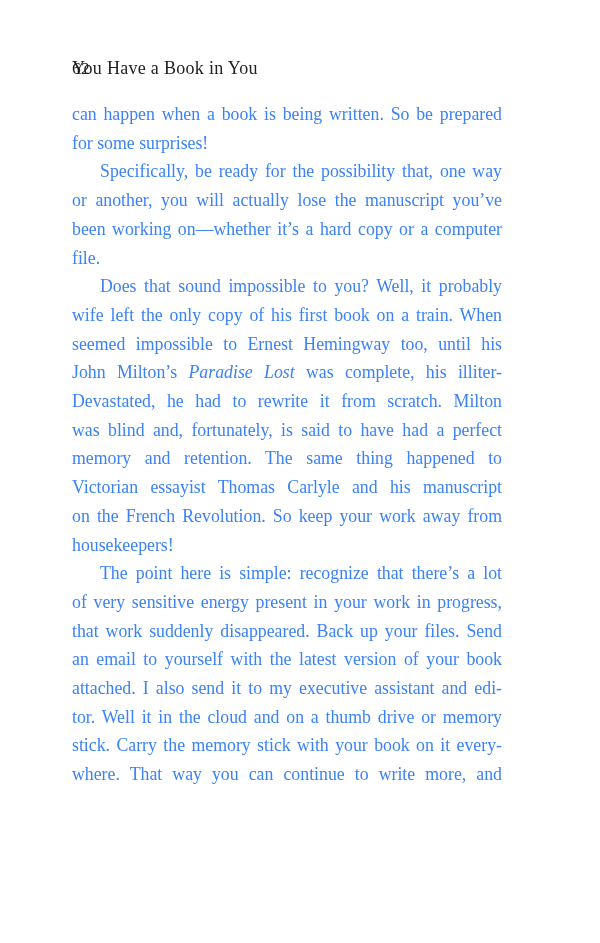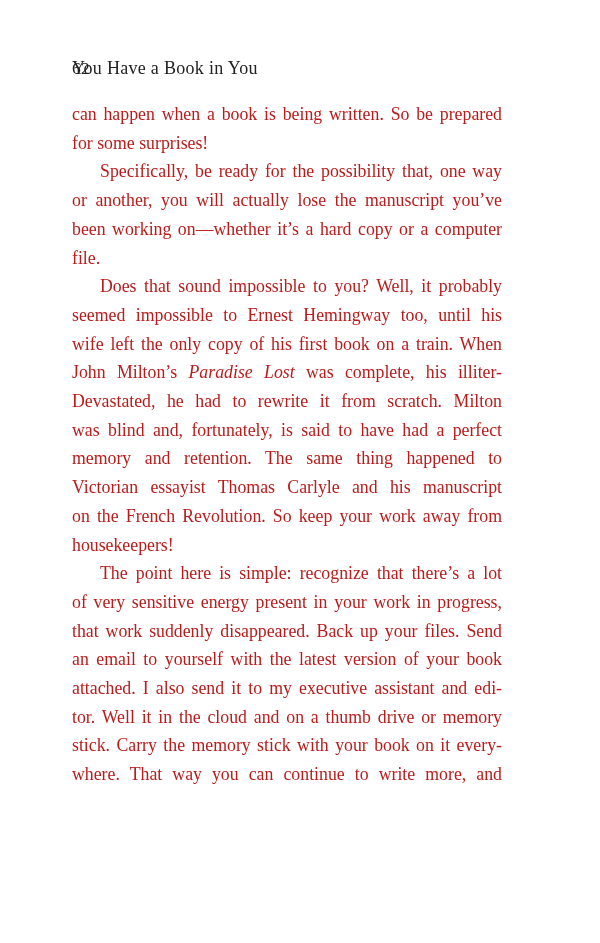--- a/index.html
+++ b/index.html
@@ -36,21 +36,21 @@
     text-align: left;
     width: 100%;
   }
   .body-text {
     position: absolute;
     top: 100px;
     left: 72px;
     width: 430px;
     font-size: 17.8px;
     line-height: 28.7px;
-    color: #b91c1c;
+    color: #3b82f6;
   }
   .para { margin: 0; }
   .line {
     text-align: justify;
     white-space: normal;
     hyphens: none;
   }
   .line.just {
     text-align-last: justify;
   }
@@ -72,22 +72,22 @@
         <div class="line">for some surprises!</div>
       </div>
       <div class="para">
         <div class="line indent just">Specifically, be ready for the possibility that, one way</div>
         <div class="line just">or another, you will actually lose the manuscript you’ve</div>
         <div class="line just">been working on—whether it’s a hard copy or a computer</div>
         <div class="line">file.</div>
       </div>
       <div class="para">
         <div class="line indent just">Does that sound impossible to you? Well, it probably</div>
+        <div class="line just">wife left the only copy of his first book on a train. When</div>
         <div class="line just">seemed impossible to Ernest Hemingway too, until his</div>
-        <div class="line just">wife left the only copy of his first book on a train. When</div>
         <div class="line just">John Milton’s <i>Paradise Lost</i> was complete, his illiter-</div>
         <div class="line just">Devastated, he had to rewrite it from scratch. Milton</div>
         <div class="line just">was blind and, fortunately, is said to have had a perfect</div>
         <div class="line just">memory and retention. The same thing happened to</div>
         <div class="line just">Victorian essayist Thomas Carlyle and his manuscript</div>
         <div class="line just">on the French Revolution. So keep your work away from</div>
         <div class="line">housekeepers!</div>
       </div>
       <div class="para">
         <div class="line indent just">The point here is simple: recognize that there’s a lot</div>

